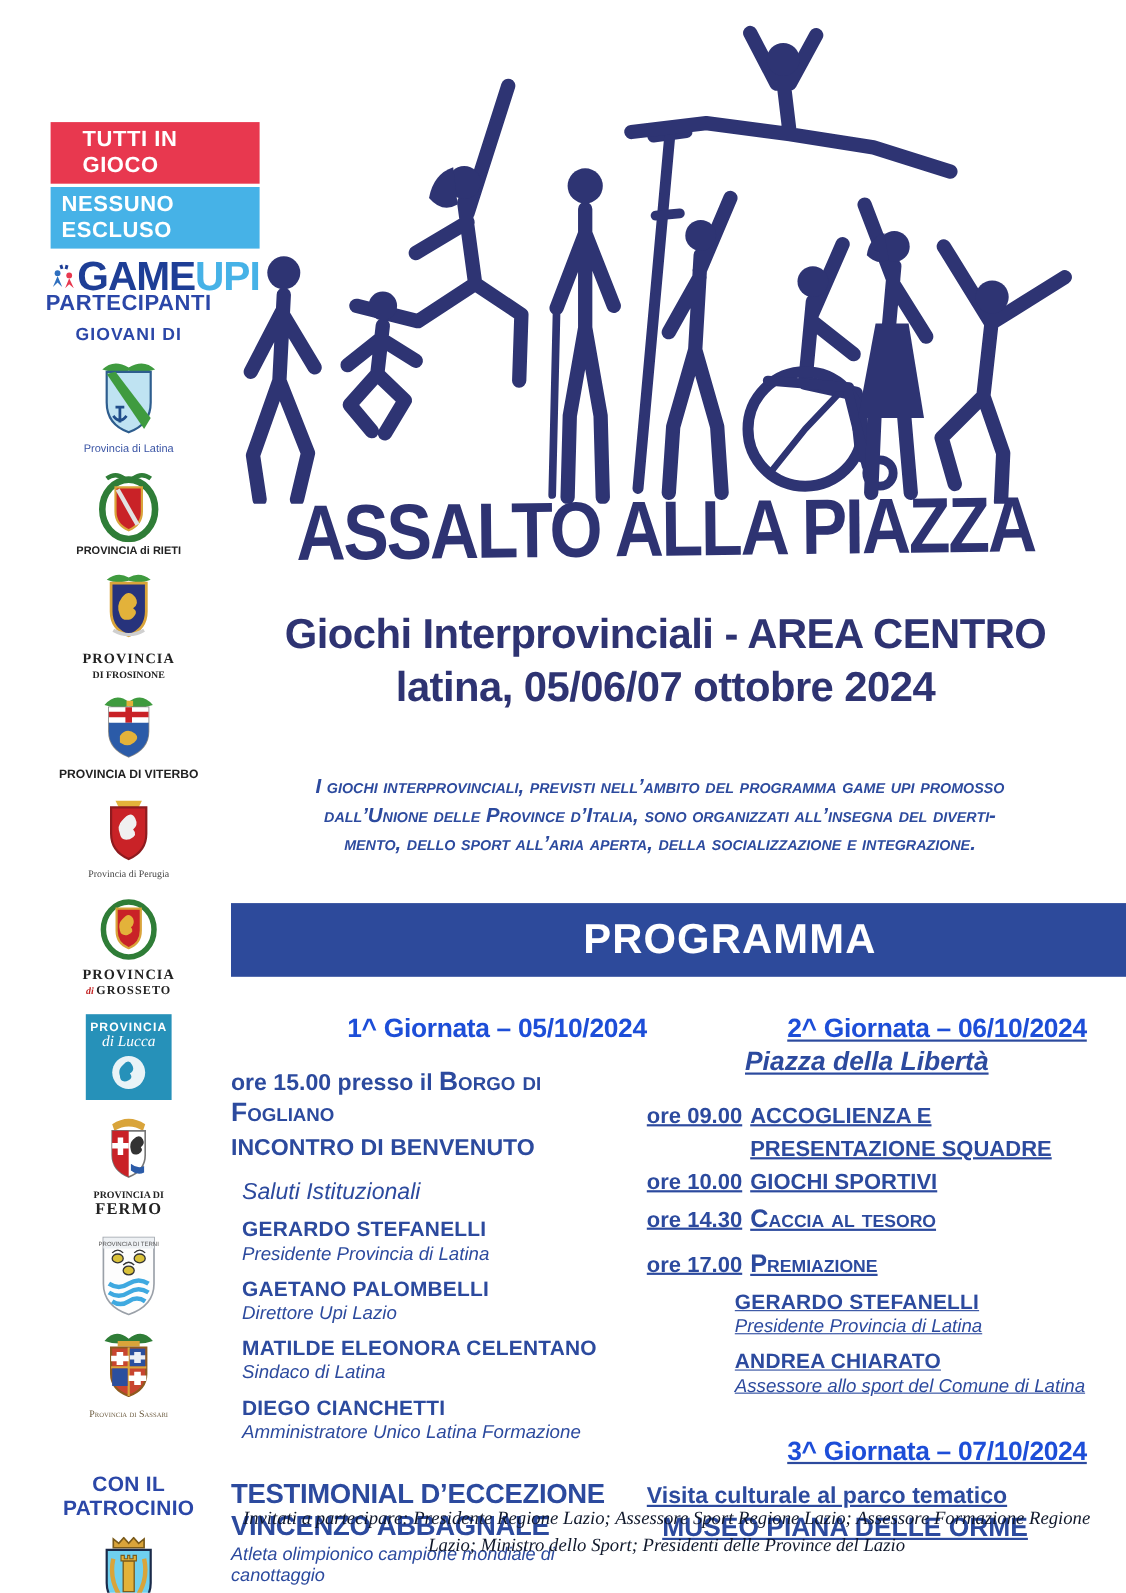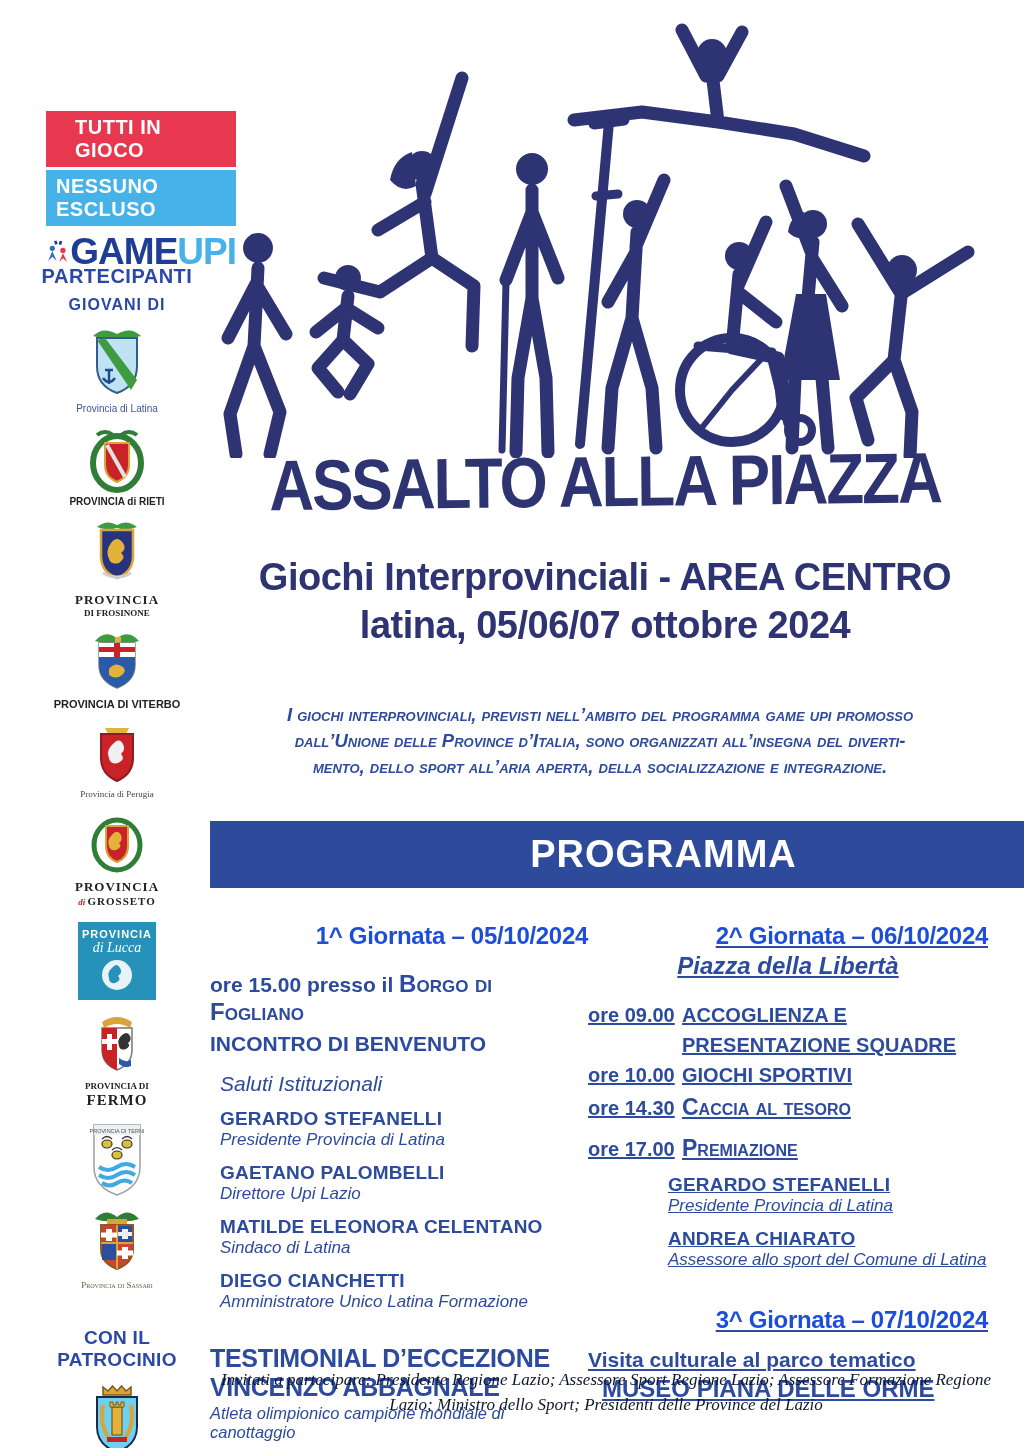--- a/index.html
+++ b/index.html
@@ -25,21 +25,21 @@
   .cap-dark{color:#222;font-size:10px;font-weight:bold;}
   .cap-serif{font-family:"Liberation Serif",serif;font-weight:bold;color:#222;}
   .cap-serif .big{font-size:13px;letter-spacing:1px;}
   .cap-serif .small{font-size:9px;display:block;}
   .cap-plain-serif{font-family:"Liberation Serif",serif;color:#444;font-size:9px;}
   .di-red{color:#c22020;font-style:italic;}
   .lucca-box{width:78px;height:78px;background:#2691b9;color:#fff;display:flex;flex-direction:column;align-items:center;padding-top:6px;box-sizing:border-box;}
   .lucca-box .l1{font-weight:bold;font-size:11px;letter-spacing:1px;}
   .lucca-box .l2{font-family:"Liberation Serif",serif;font-style:italic;font-size:14px;}
   .lucca-emblem{width:30px;height:30px;border-radius:50%;background:#e9f3f7;margin-top:4px;display:flex;align-items:center;justify-content:center;}
-  .sb-h3{color:#2b47a8;font-weight:800;font-size:19px;margin-top:36px;letter-spacing:.3px;}
+  .sb-h3{color:#2b47a8;font-weight:800;font-size:19px;margin-top:48px;letter-spacing:.3px;}
   .cap-comune{color:#2b47a8;font-weight:800;font-size:12.5px;margin-top:4px;}
   
   .hero{position:absolute;left:212px;top:16px;width:795px;height:442px;}
   .title{position:absolute;left:205px;top:446px;width:800px;text-align:center;
     font-size:62px;font-weight:900;color:#2e3372;letter-spacing:-2px;transform:scaleY(1.15) rotate(-.6deg);}
   .sub1{position:absolute;left:205px;top:556px;width:800px;text-align:center;font-size:38px;font-weight:800;color:#2e3372;letter-spacing:-.5px;}
   .sub2{position:absolute;left:205px;top:604px;width:800px;text-align:center;font-size:38px;font-weight:800;color:#2e3372;letter-spacing:-.5px;}
   
   .intro{position:absolute;left:205px;top:702px;width:790px;text-align:center;color:#2c4a9e;
     font-weight:700;font-style:italic;font-variant:small-caps;font-size:18.5px;line-height:1.4;}

